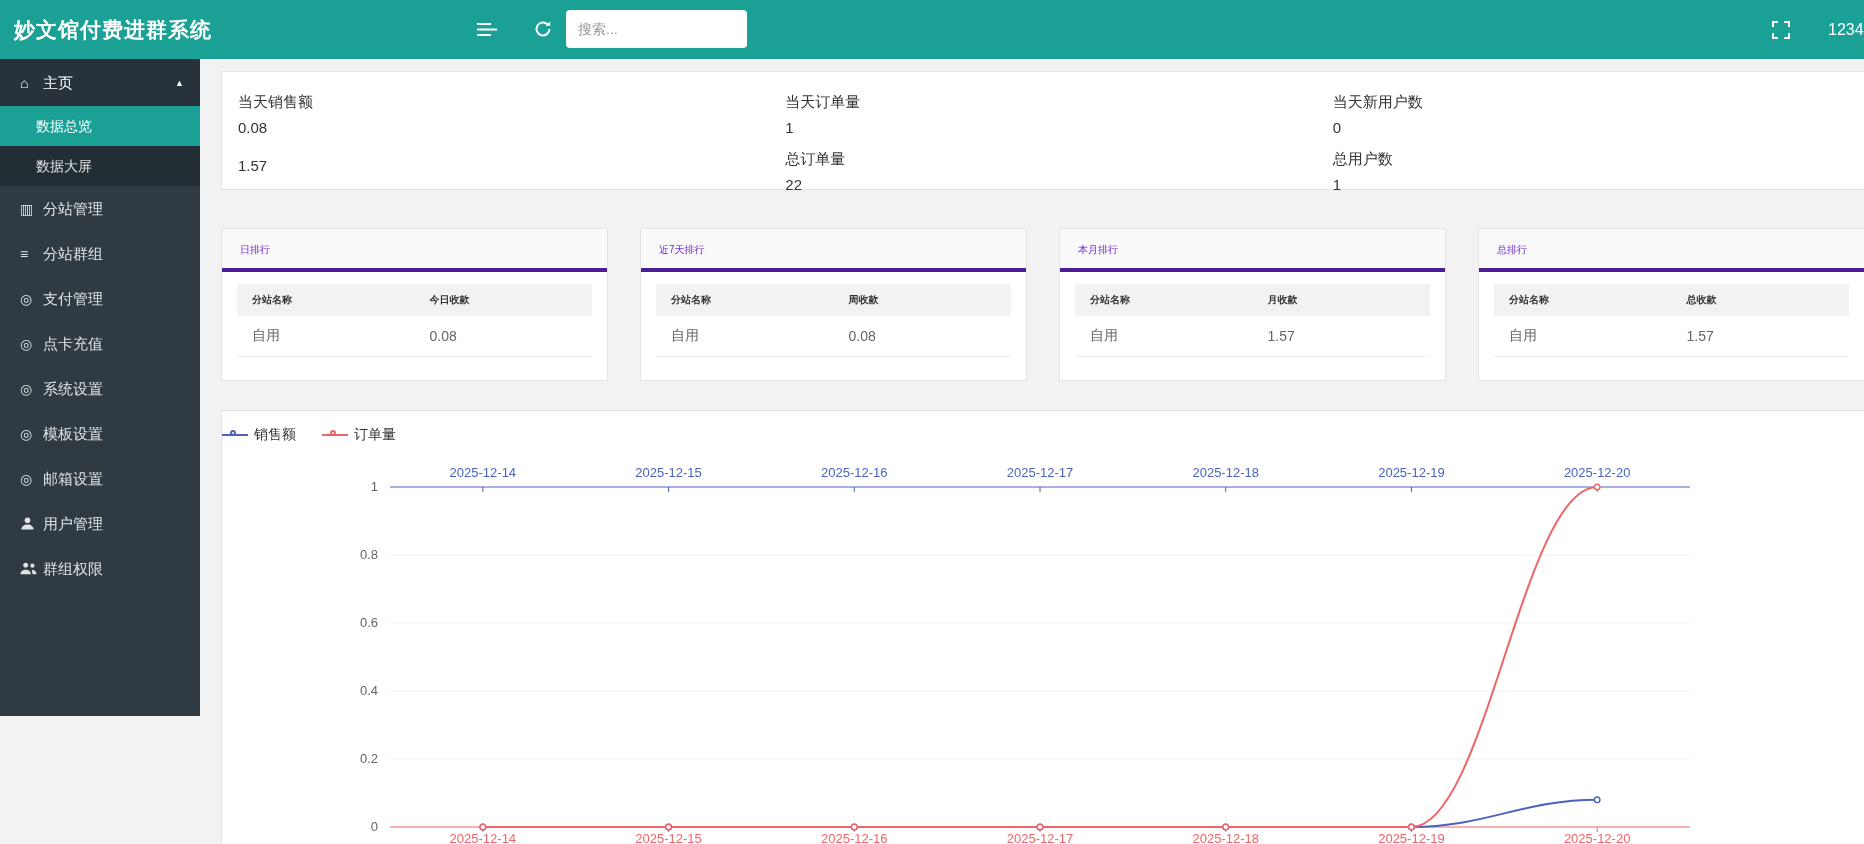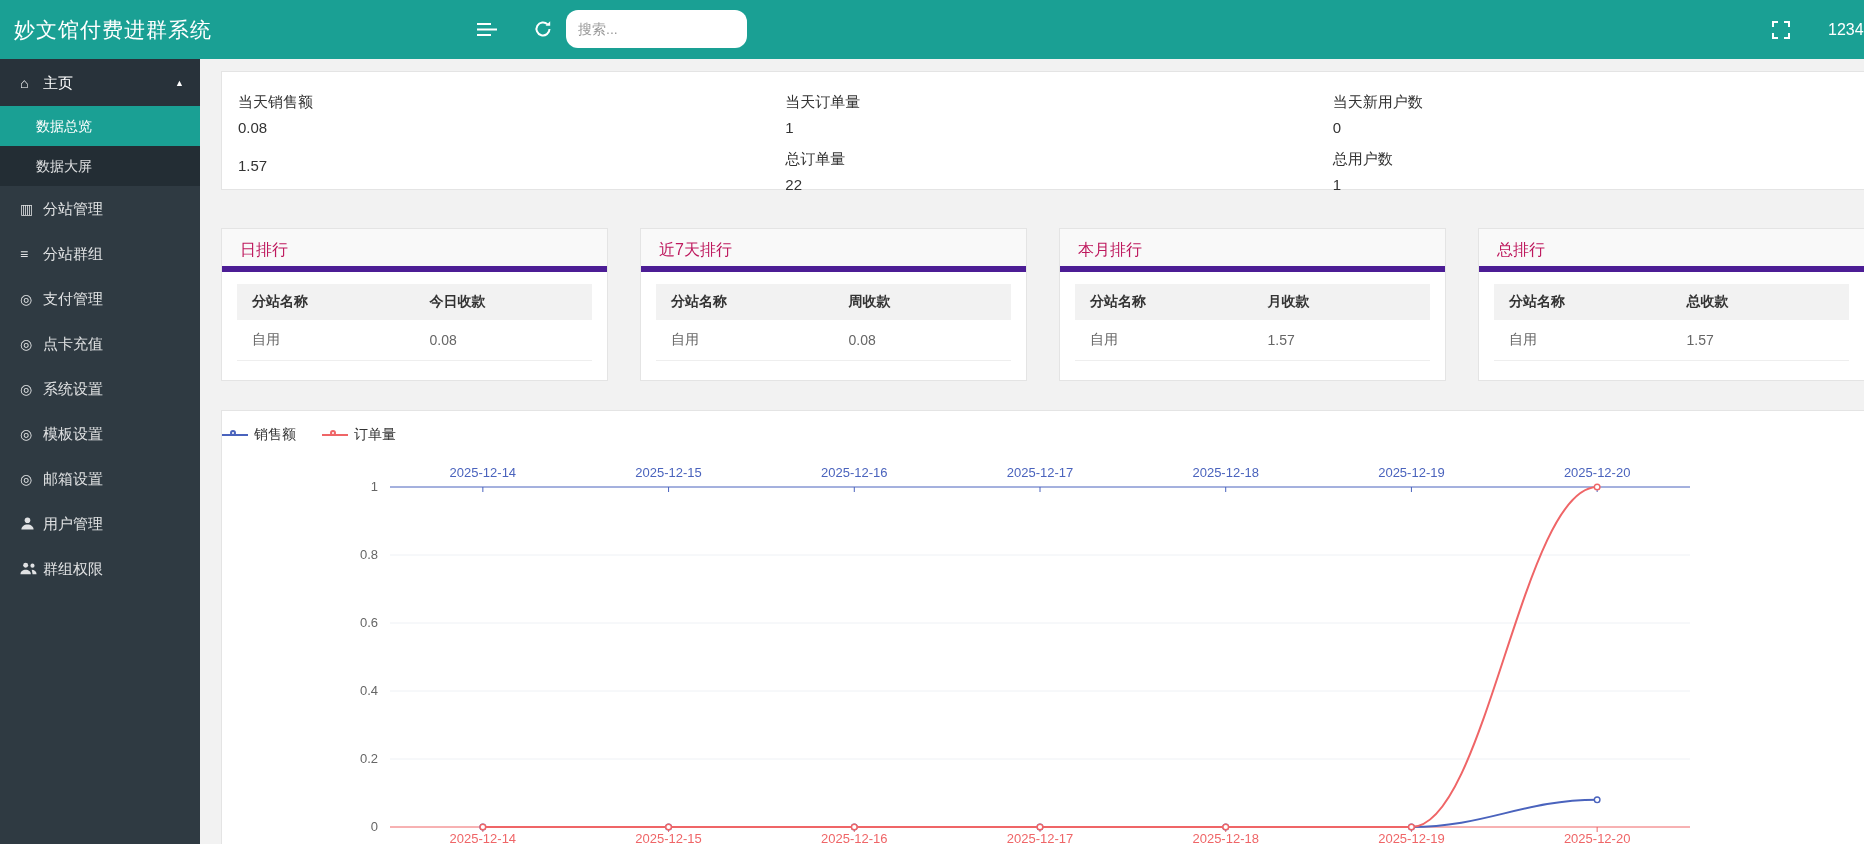--- a/index.html
+++ b/index.html
@@ -4,54 +4,54 @@
 <style>
   * { box-sizing: border-box; margin: 0; padding: 0; }
   html,body { width:1864px; height:844px; overflow:hidden; }
   body {
     font-family: "Liberation Sans", "DejaVu Sans", sans-serif;
     background:#f2f2f2; position:relative; color:#333;
   }
 
   
   .topbar { position:absolute; top:0; left:0; width:1864px; height:59px; background:#1aa094; z-index:20; }
-  .app-title { position:absolute; left:14px; top:0; line-height:59px; color:#fff; font-size:21px; font-weight:normal; letter-spacing:1px; }
+  .app-title { position:absolute; left:14px; top:0; line-height:59px; color:#fff; font-size:21px; font-weight:bold; letter-spacing:1px; }
   .tb-icon { position:absolute; cursor:pointer; line-height:1; }
   .tb-menu { left:477px; top:22px; }
   .tb-refresh { left:534px; top:20px; }
   .tb-fullscreen { left:1772px; top:21px; }
-  .search { position:absolute; left:566px; top:10px; width:181px; height:38px; border:none; border-radius:12px; padding:0 12px; font-size:14px; outline:none; color:#333; background:#fff; font-family:inherit; }
+  .search { position:absolute; left:566px; top:10px; width:181px; height:38px; border:none; border-radius:4px; padding:0 12px; font-size:14px; outline:none; color:#333; background:#fff; font-family:inherit; }
   .search::placeholder { color:#9a9a9a; }
   .username { position:absolute; left:1828px; top:0; line-height:59px; color:#fff; font-size:16px; white-space:nowrap; cursor:pointer; }
 
   
-  .sidebar { position:absolute; top:59px; left:0; width:200px; height:785px; background:#2f3a42; z-index:10; }
+  .sidebar { position:absolute; top:59px; left:0; width:200px; height:657px; background:#2f3a42; z-index:10; }
   .nav-item { height:45px; line-height:45px; padding-left:20px; color:rgba(255,255,255,.85); font-size:15px; cursor:pointer; position:relative; white-space:nowrap; }
   .group-header { background:#28323a; color:#fff; height:47px; line-height:47px; }
   .caret { position:absolute; right:16px; top:1px; font-size:9px; color:#fff; }
   .nav-sub { height:40px; line-height:40px; padding-left:36px; font-size:14px; color:rgba(255,255,255,.85); background:#232d34; cursor:pointer; white-space:nowrap; }
   .nav-sub.active { background:#1aa094; color:#fff; }
   .nv-icon { display:inline-block; width:23px; font-size:14px; color:inherit; }
   .nv-icon svg { vertical-align:-2px; }
 
   
   .main { position:absolute; left:221px; top:71px; }
   .card { background:#fff; border:1px solid #e4e4e4; }
 
   .stats-card { width:1644px; height:119px; display:grid; grid-template-columns:repeat(3,1fr); grid-template-rows:1fr 1fr; padding:14px 0; }
   .stat-cell { padding:7px 16px; }
   .stat-label { font-size:15px; color:#333; }
   .stat-value { font-size:15px; color:#333; margin-top:7px; }
 
   .rank-row { display:flex; gap:32px; margin-top:38px; }
   .rank-card { width:387px; height:153px; overflow:hidden; flex:none; }
-  .rank-header { height:43px; line-height:42px; padding:0 18px; background:#f9f9f9; border-bottom:6px solid #4c1d95; font-size:16px; color:#be185d; }
+  .rank-header { height:43px; line-height:42px; padding:0 18px; background:#f9f9f9; border-bottom:4px solid #4c1d95; font-size:10px; color:#6d28d9; }
   .rank-body { padding:12px 15px 0; }
   .rank-table { width:100%; border-collapse:collapse; }
-  .rank-table th { background:#f2f2f2; text-align:left; font-size:14px; color:#333; font-weight:bold; padding:9px 15px; width:50%; }
+  .rank-table th { background:#f2f2f2; text-align:left; font-size:10px; color:#333; font-weight:bold; padding:9px 15px; width:50%; }
   .rank-table td { font-size:14px; color:#666; padding:11px 15px; border-bottom:1px solid #eee; background:#fff; }
 
   .chart-card { width:1644px; height:480px; margin-top:29px; }
   .legend { height:40px; display:flex; justify-content:flex-start; align-items:center; gap:26px; padding-top:8px; }
   .legend-item { display:flex; align-items:center; gap:6px; font-size:14px; color:#333; cursor:pointer; }
   .legend-marker { position:relative; width:26px; height:12px; display:inline-block; }
   .legend-line { position:absolute; left:0; top:5px; width:26px; height:2px; }
   .legend-circle { position:absolute; left:8px; top:1px; width:6px; height:6px; border:2px solid; border-radius:50%; background:#fff; }
   #chart-svg { display:block; margin-top:6px; font-family:inherit; }
 </style>

